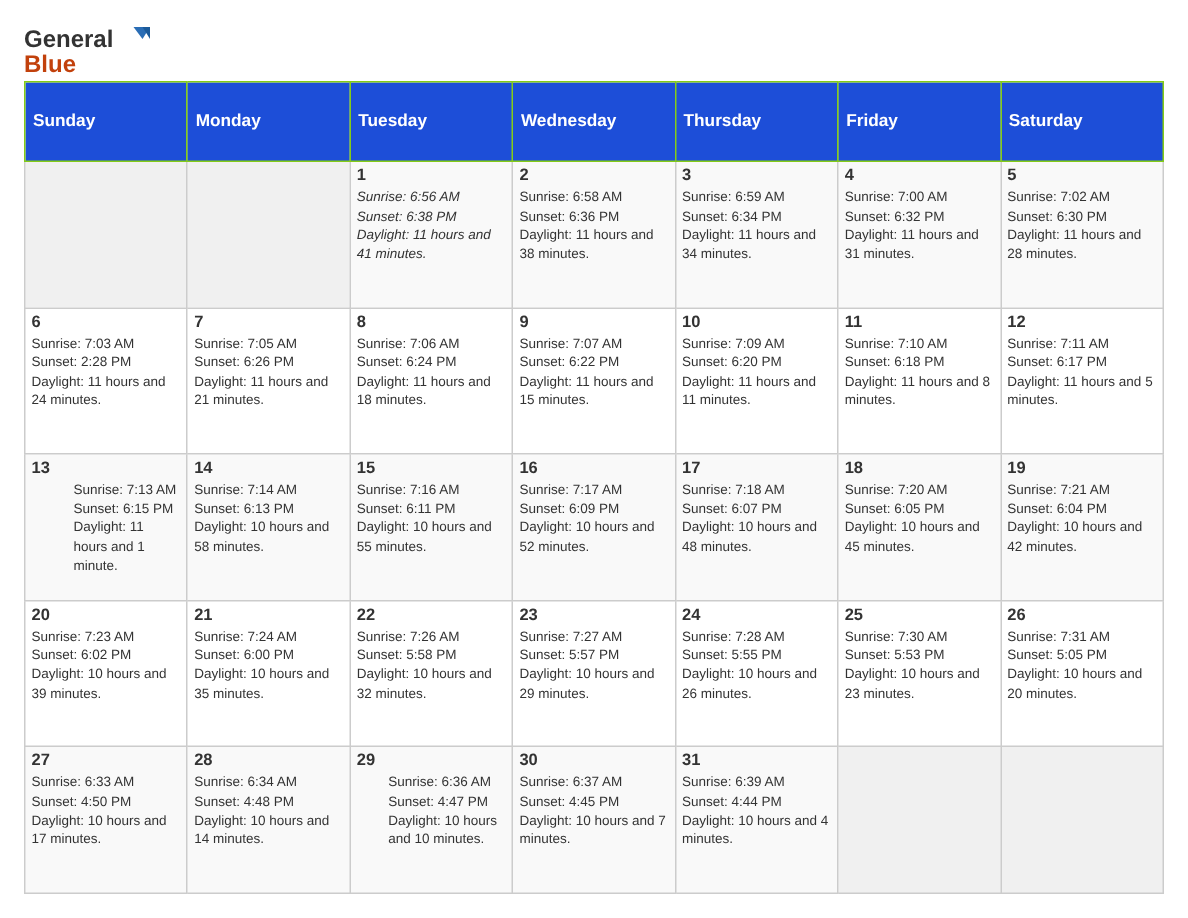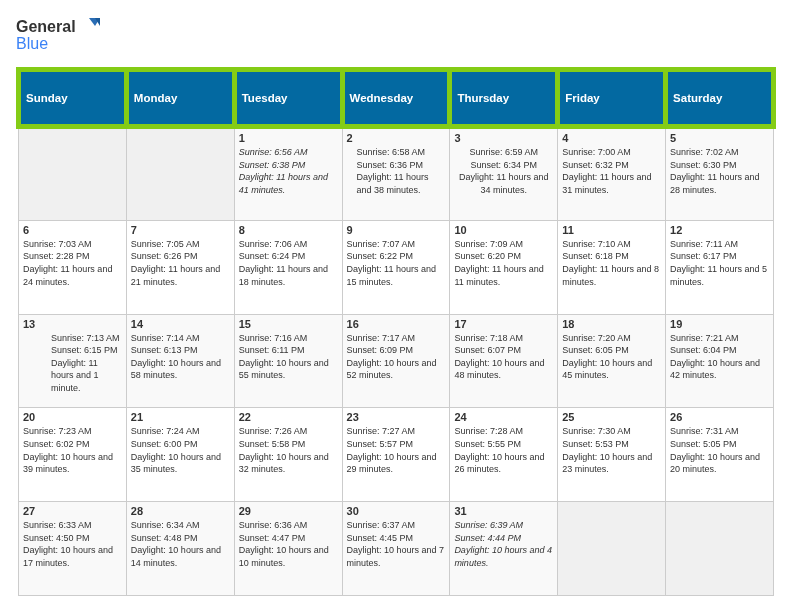--- a/index.html
+++ b/index.html
@@ -14,21 +14,21 @@
       width: 792px;
       height: 612px;
       padding: 16px;
       display: flex;
       flex-direction: column;
     }
     .header {
       display: flex;
       justify-content: space-between;
       align-items: flex-start;
-      margin-bottom: 14px;
+      margin-bottom: 1px;
     }
     .logo {
       display: flex;
       align-items: center;
       gap: 4px;
     }
     .title-block {
       text-align: right;
     }
     .month-title {
@@ -41,27 +41,27 @@
       color: #555;
     }
     .calendar {
       flex: 1;
       border: 1px solid #ccc;
       border-collapse: collapse;
       width: 100%;
       table-layout: fixed;
     }
     .calendar th {
-      background: #0369a1;
+      background: #1d4ed8;
       color: #fff;
       text-align: left;
       padding: 20px 5px;
       font-size: 11.5px;
       font-weight: bold;
-      border: 5px solid #84cc16;
+      border: 1px solid #84cc16;
     }
     .calendar td {
       vertical-align: top;
       padding: 3px 4px;
       font-size: 9.5px;
       color: #333;
       border: 1px solid #ccc;
       height: 88px;
       background: #fff;
     }
@@ -93,21 +93,21 @@
   <div class="header">
     <div class="logo">
     <div style="display:flex;flex-direction:column;align-items:flex-start;">
       <div style="display:flex;align-items:center;">
         <span style="font-size:16px;font-weight:bold;color:#333;">General</span>
         <svg width="22" height="22" viewBox="0 0 22 22" style="margin-left:2px;">
           <polygon points="11,2 22,2 17,10" fill="#2a6db5"></polygon>
           <polygon points="17,2 22,10 22,2" fill="#1a5a9a"></polygon>
         </svg>
       </div>
-      <span style="font-size:16px;font-weight:normal;color:#3b82f6;margin-top:-3px;">Blue</span>
+      <span style="font-size:16px;font-weight:bold;color:#c2410c;margin-top:-3px;">Blue</span>
     </div>
   </div>
     <div class="title-block">
       <div class="month-title"></div>
       <div class="location"></div>
     </div>
   </div>
 
   <table class="calendar">
     <thead>
@@ -126,27 +126,27 @@
           <td class="empty"></td>
           <td class="empty"></td>
           <td>
             <span class="day-num">1</span>
             <div class="day-info" style="white-space: pre-line; font-style: italic;">Sunrise: 6:56 AM
 Sunset: 6:38 PM
 Daylight: 11 hours and 41 minutes.</div>
           </td>
           <td>
             <span class="day-num">2</span>
-            <div class="day-info" style="white-space: pre-line; margin-left: 10px;">Sunrise: 6:58 AM
+            <div class="day-info" style="white-space: pre-line;">Sunrise: 6:58 AM
 Sunset: 6:36 PM
 Daylight: 11 hours and 38 minutes.</div>
           </td>
           <td>
             <span class="day-num">3</span>
-            <div class="day-info" style="white-space: pre-line; text-align: center;">Sunrise: 6:59 AM
+            <div class="day-info" style="white-space: pre-line;">Sunrise: 6:59 AM
 Sunset: 6:34 PM
 Daylight: 11 hours and 34 minutes.</div>
           </td>
           <td>
             <span class="day-num">4</span>
             <div class="day-info" style="white-space: pre-line;">Sunrise: 7:00 AM
 Sunset: 6:32 PM
 Daylight: 11 hours and 31 minutes.</div>
           </td>
           <td>
@@ -296,33 +296,33 @@
 Daylight: 10 hours and 17 minutes.</div>
           </td>
           <td>
             <span class="day-num">28</span>
             <div class="day-info" style="white-space: pre-line;">Sunrise: 6:34 AM
 Sunset: 4:48 PM
 Daylight: 10 hours and 14 minutes.</div>
           </td>
           <td>
             <span class="day-num">29</span>
-            <div class="day-info" style="white-space: pre-line;">Sunrise: 6:36 AM
+            <div class="day-info" style="white-space: pre-line; margin-left: 21px;">Sunrise: 6:36 AM
 Sunset: 4:47 PM
 Daylight: 10 hours and 10 minutes.</div>
           </td>
           <td>
             <span class="day-num">30</span>
             <div class="day-info" style="white-space: pre-line;">Sunrise: 6:37 AM
 Sunset: 4:45 PM
 Daylight: 10 hours and 7 minutes.</div>
           </td>
           <td>
             <span class="day-num">31</span>
-            <div class="day-info" style="white-space: pre-line; font-style: italic;">Sunrise: 6:39 AM
+            <div class="day-info" style="white-space: pre-line;">Sunrise: 6:39 AM
 Sunset: 4:44 PM
 Daylight: 10 hours and 4 minutes.</div>
           </td>
           <td class="empty"></td>
           <td class="empty"></td>
         </tr>
       </tbody>
   </table>
 </div>
 

